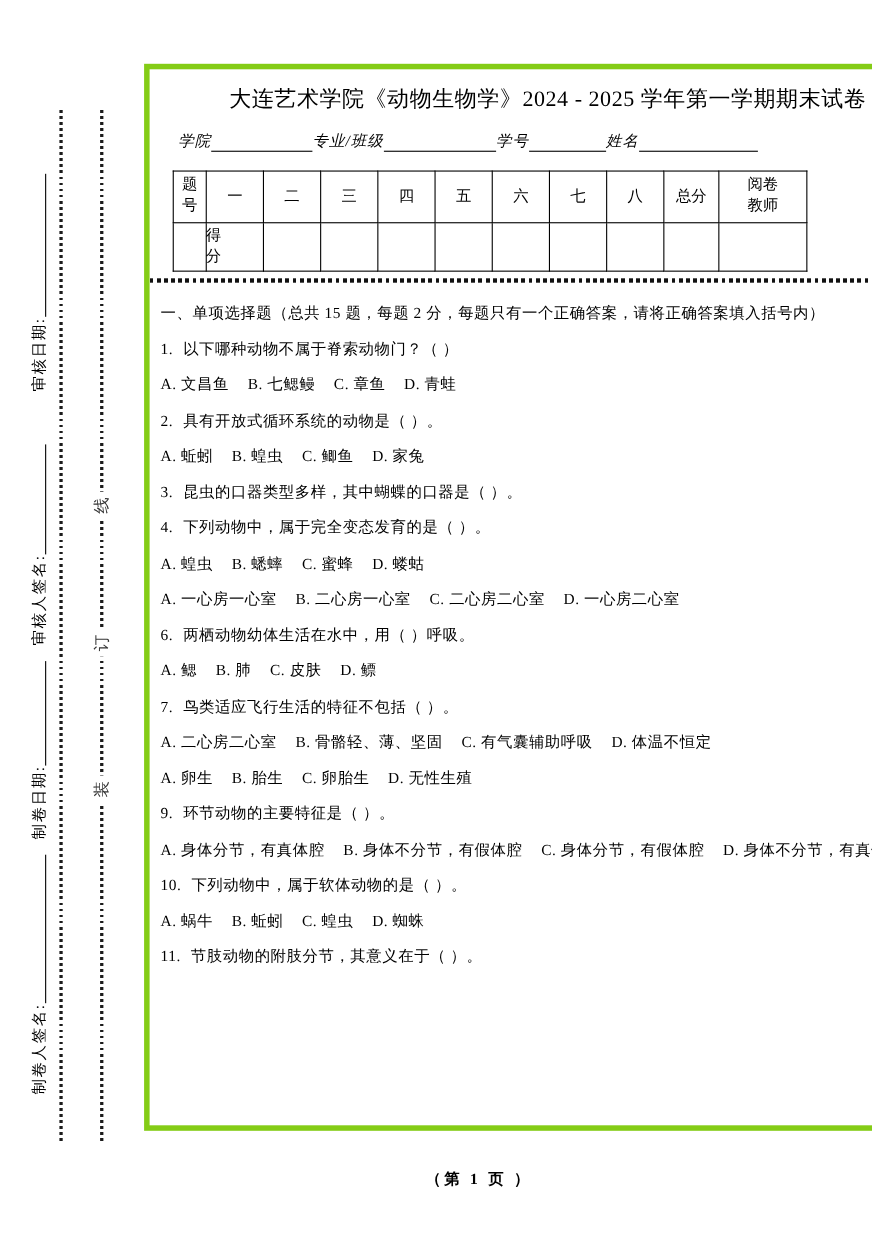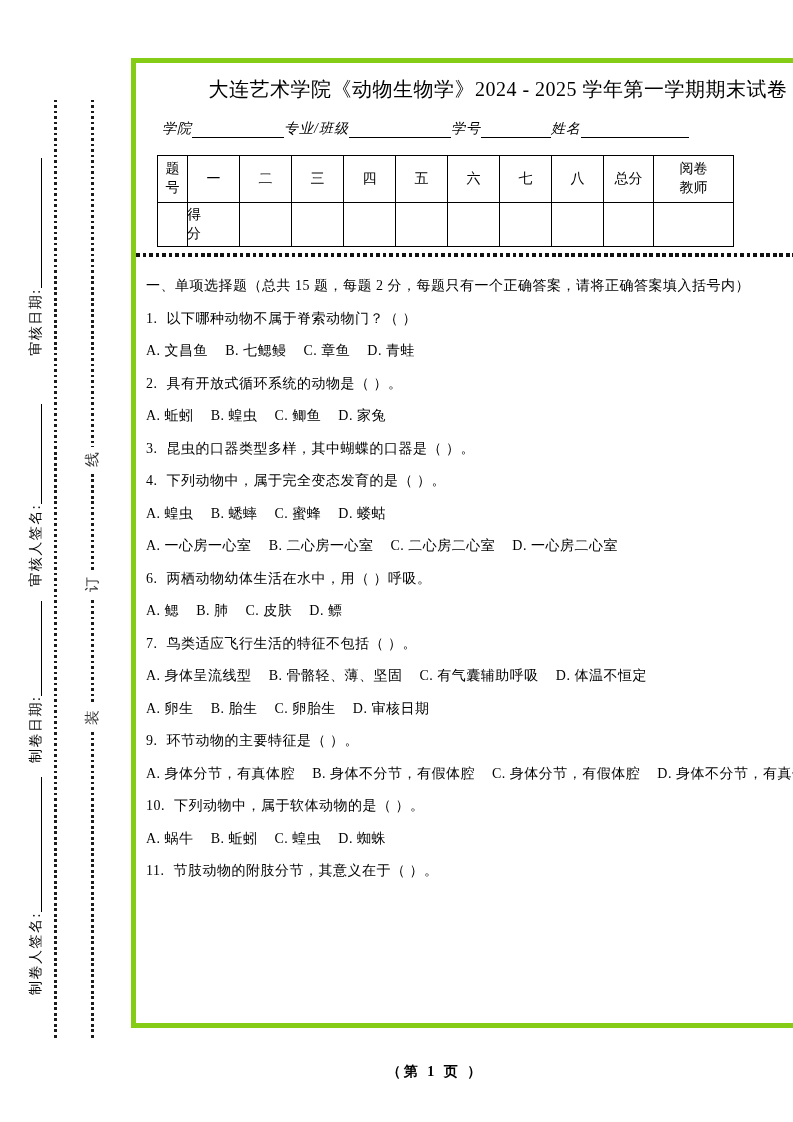--- a/index.html
+++ b/index.html
@@ -204,22 +204,22 @@
           <p><span class="opt">A. 文昌鱼</span><span class="opt">B. 七鳃鳗</span><span class="opt">C. 章鱼</span><span class="opt">D. 青蛙</span></p>
           <p><span class="qnum">2.</span><span>具有开放式循环系统的动物是（  ）。</span></p>
           <p><span class="opt">A. 蚯蚓</span><span class="opt">B. 蝗虫</span><span class="opt">C. 鲫鱼</span><span class="opt">D. 家兔</span></p>
           <p><span class="qnum">3.</span><span>昆虫的口器类型多样，其中蝴蝶的口器是（  ）。</span></p>
           <p><span class="qnum">4.</span><span>下列动物中，属于完全变态发育的是（  ）。</span></p>
           <p><span class="opt">A. 蝗虫</span><span class="opt">B. 蟋蟀</span><span class="opt">C. 蜜蜂</span><span class="opt">D. 蝼蛄</span></p>
           <p><span class="opt">A. 一心房一心室</span><span class="opt">B. 二心房一心室</span><span class="opt">C. 二心房二心室</span><span class="opt">D. 一心房二心室</span></p>
           <p><span class="qnum">6.</span><span>两栖动物幼体生活在水中，用（  ）呼吸。</span></p>
           <p><span class="opt">A. 鳃</span><span class="opt">B. 肺</span><span class="opt">C. 皮肤</span><span class="opt">D. 鳔</span></p>
           <p><span class="qnum">7.</span><span>鸟类适应飞行生活的特征不包括（  ）。</span></p>
-          <p><span class="opt">A. 身体呈流线型</span><span class="opt">B. 骨骼轻、薄、坚固</span><span class="opt">C. 有气囊辅助呼吸</span><span class="opt">D. 体温不恒定</span></p>
-          <p><span class="opt">A. 卵生</span><span class="opt">B. 胎生</span><span class="opt">C. 卵胎生</span><span class="opt">D. 审核日期</span></p>
+          <p><span class="opt">A. 二心房二心室</span><span class="opt">B. 骨骼轻、薄、坚固</span><span class="opt">C. 有气囊辅助呼吸</span><span class="opt">D. 体温不恒定</span></p>
+          <p><span class="opt">A. 卵生</span><span class="opt">B. 胎生</span><span class="opt">C. 卵胎生</span><span class="opt">D. 无性生殖</span></p>
           <p><span class="qnum">9.</span><span>环节动物的主要特征是（  ）。</span></p>
           <p><span class="opt">A. 身体分节，有真体腔</span><span class="opt">B. 身体不分节，有假体腔</span><span class="opt">C. 身体分节，有假体腔</span><span class="opt">D. 身体不分节，有真体腔</span></p>
           <p><span class="qnum">10.</span><span>下列动物中，属于软体动物的是（  ）。</span></p>
           <p><span class="opt">A. 蜗牛</span><span class="opt">B. 蚯蚓</span><span class="opt">C. 蝗虫</span><span class="opt">D. 蜘蛛</span></p>
           <p><span class="qnum">11.</span><span>节肢动物的附肢分节，其意义在于（  ）。</span></p>
         </div>
     </div>
 
   </div>
 

